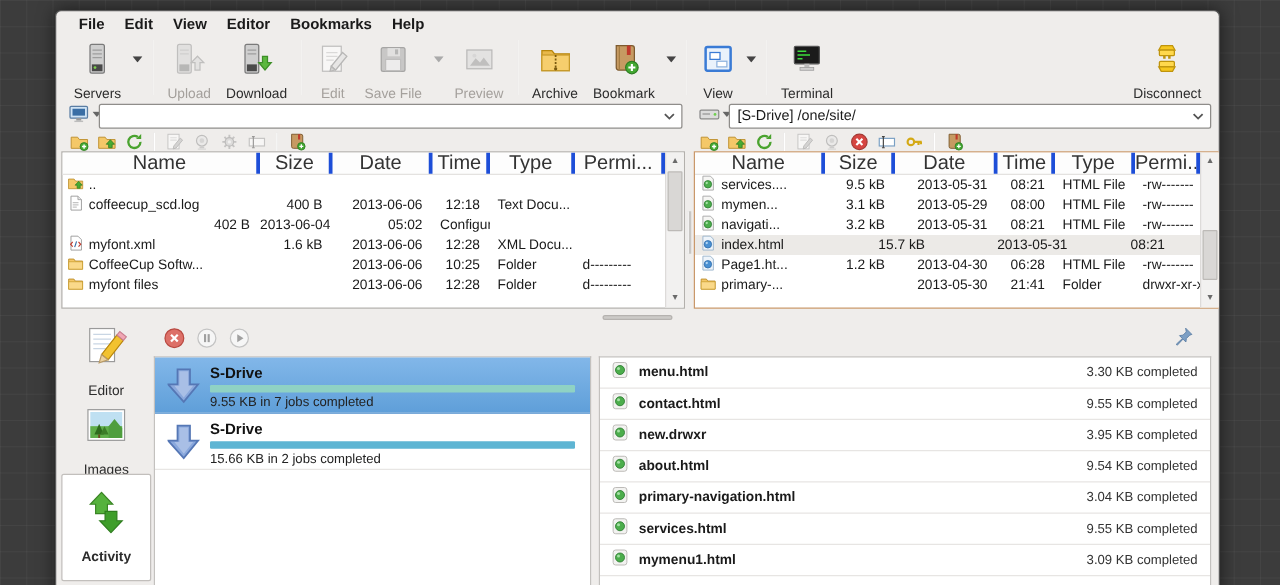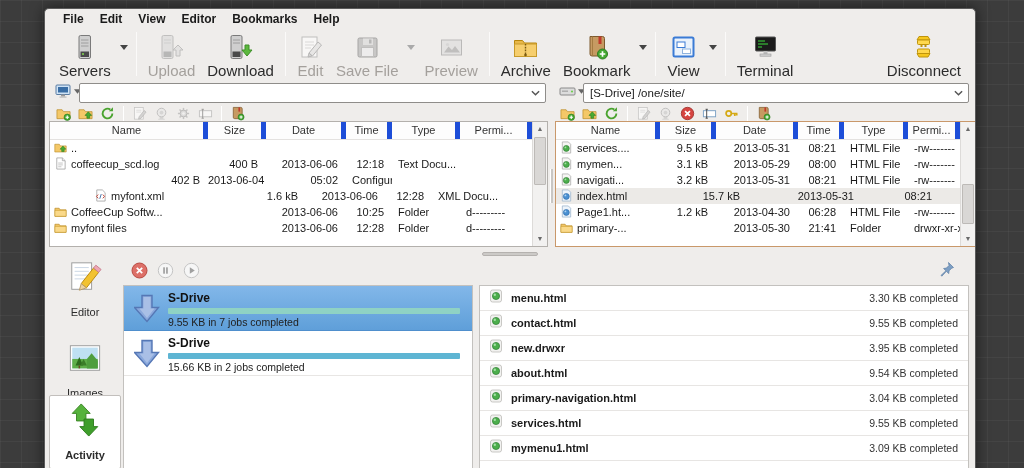--- a/index.html
+++ b/index.html
@@ -20,21 +20,21 @@
     overflow:hidden;
   }
   
   .menubar { display:flex; align-items:center; height:20px; padding-left:10px; }
   .menu-item { font-size:12px; font-weight:bold; color:#1a1a1a; padding:2px 8px; cursor:default; }
   
   .toolbar { display:flex; align-items:flex-start; padding:1px 8px 2px 8px; height:52px; }
   .tbtn { display:flex; flex-direction:column; align-items:center; padding:2px 6px 1px 6px; border-radius:3px; }
   .ticon { height:30px; display:flex; align-items:center; justify-content:center; }
   .ticon svg { width:27px; height:27px; }
-  .tlabel { font-size:15px; color:#2c2c2c; margin-top:0; white-space:nowrap; }
+  .tlabel { font-size:11px; color:#2c2c2c; margin-top:7px; white-space:nowrap; }
   .tbtn.disabled .tlabel { color:#a4a09c; }
   .tbtn.disabled .ticon { filter:grayscale(1) opacity(.55); }
   .tdrop { display:flex; align-items:center; height:34px; padding:0 3px; }
   .tb-sep { width:1px; height:44px; background:#d4d1ce; border-right:1px solid #fbfaf9; margin:2px 5px 0 5px; }
   .tb-right { margin-left:auto; }
   
   .addr-row { position:relative; height:26px; }
   .root-btn { position:absolute; top:3px; display:flex; align-items:center; gap:2px; }
   .root-btn svg.main { width:17px; height:14px; }
   .combo { position:absolute; top:2px; height:20px; background:#fff; border:1px solid #8f8d8a; border-radius:2px;
@@ -45,21 +45,21 @@
   .mini-bar { position:absolute; display:flex; align-items:center; gap:5px; height:18px; }
   .mini-btn { width:17px; height:17px; display:flex; align-items:center; justify-content:center; }
   .mini-btn svg { width:15px; height:15px; }
   .mini-btn.disabled { filter:grayscale(1) opacity(.5); }
   .mini-sep { width:1px; height:15px; background:#cfccc9; border-right:1px solid #fff; margin:0 2px; }
   
   .panel { position:absolute; top:112px; height:126px; background:#fff; border:1px solid #b3b0ac; }
   .panel.remote { border-color:#c9986a; }
   .pbody-wrap { position:absolute; left:0; right:15px; top:0; bottom:0; overflow:hidden; }
   .phead { display:grid; height:18px; border-bottom:1px solid #e4e2e0; background:#fdfdfd; }
-  .phc { font-size:11px; color:#333; text-align:center; line-height:17px; border-right:5px solid #1d4ed8; white-space:nowrap; overflow:hidden; }
+  .phc { font-size:16px; color:#333; text-align:center; line-height:17px; border-right:3px solid #1d4ed8; white-space:nowrap; overflow:hidden; }
   .frow { display:grid; height:16px; align-items:center; }
   .frow.hl { background:#eceae7; }
   .fc { font-size:11px; color:#1a1a1a; white-space:nowrap; overflow:hidden; }
   .fc.name { display:flex; align-items:center; gap:4px; padding-left:4px; }
   .fc.name svg { width:13px; height:13px; flex:none; }
   .fc.r { text-align:right; padding-right:8px; }
   .fc.l { padding-left:6px; }
   .vscroll { position:absolute; right:0; top:0; bottom:0; width:15px; background:#f2f1f0; border-left:1px solid #dddbd9; }
   .sc-btn { position:absolute; left:0; width:14px; height:14px; font-size:7px; color:#6a6a6a; text-align:center; line-height:14px; }
   .sc-thumb { position:absolute; left:1px; width:12px; background:#d9d7d5; border:1px solid #bdbab7; border-radius:1px; }
@@ -475,21 +475,21 @@
             <div class="fc l">Text Docu...</div>
             <div class="fc l"></div>
           </div>
           <div class="frow" style="grid-template-columns: 158px 58px 80px 46px 68px 1fr;">
             <div class="fc r">402 B</div>
             <div class="fc r">2013-06-04</div>
             <div class="fc r">05:02</div>
             <div class="fc l">Configurat...</div>
             <div class="fc l"></div>
           </div>
-          <div class="frow" style="grid-template-columns: 158px 58px 80px 46px 68px 1fr; padding-left: 40px;">
+          <div class="frow" style="grid-template-columns: 158px 58px 80px 46px 68px 1fr;">
             <div class="fc name">
               <span><svg viewBox="0 0 14 14">
                   <path d="M3 1h6l3 3v9H3z" fill="#fff" stroke="#9a9a9a" stroke-width=".8"></path>
                   <path d="M4.5 6l-1.8 2 1.8 2M9.5 6l1.8 2-1.8 2" stroke="#c0392b" stroke-width="1" fill="none"></path>
                   <line x1="7.8" y1="5.5" x2="6.2" y2="10.5" stroke="#3a6ea5"></line>
                 </svg></span>
               <span>myfont.xml</span>
             </div>
             <div class="fc r">1.6 kB</div>
             <div class="fc r">2013-06-06</div>
@@ -660,33 +660,33 @@
               <line x1="7" y1="12" x2="22" y2="12"></line>
               <line x1="7" y1="16" x2="22" y2="16"></line>
               <line x1="7" y1="20" x2="22" y2="20"></line>
             </g>
             <path d="M14 25L27 8.5l5.5 4.5L19.5 29.5z" fill="#f2c230" stroke="#b8860b"></path>
             <path d="M27 8.5l2.5-3 5.5 4.5-2.5 3z" fill="#f0a6b4" stroke="#c97f8f"></path>
             <path d="M14 25l-2 7 7.5-2.5z" fill="#ecd2a2" stroke="#b89a66"></path>
           </svg></div>
         <div class="stl">Editor</div>
       </div>
-      <div class="side-tab" style="top: 328px; height: 66px;">
+      <div class="side-tab" style="top: 310px; height: 66px;">
         <div><svg viewBox="0 0 36 36">
             <rect x="2.5" y="5" width="31" height="26" fill="#fff" stroke="#9a9a9a"></rect>
             <rect x="4.5" y="7" width="27" height="22" fill="#bfe0f2"></rect>
             <rect x="4.5" y="19" width="27" height="10" fill="#5fae4a"></rect>
             <path d="M8 26l4-9 4 9z" fill="#2e6b1e"></path>
             <path d="M13 26l3.5-7 3.5 7z" fill="#3b7d28"></path>
             <rect x="11.2" y="26" width="1.6" height="3" fill="#6b4a22"></rect>
             <path d="M20 19l5-6 6.5 8v8H20z" fill="#4f9e3e"></path>
           </svg></div>
         <div class="stl">Images</div>
       </div>
-      <div class="side-tab selected" style="top: 386px; height: 74px;">
+      <div class="side-tab selected" style="top: 370px; height: 86px;">
         <div><svg viewBox="0 0 36 36">
             <path d="M9 19v-8H4.5L14 1l9.5 10H19v8z" fill="#56b23c" stroke="#3a8524"></path>
             <path d="M17 17v8h-4.5L22 35l9.5-10H27v-8z" fill="#3f9e2b" stroke="#2e7d1e"></path>
           </svg></div>
         <div class="stl">Activity</div>
       </div>
     </div>
 
   <div class="q-controls" id="qcontrols">
       <div class="qc"><svg viewBox="0 0 17 17">

